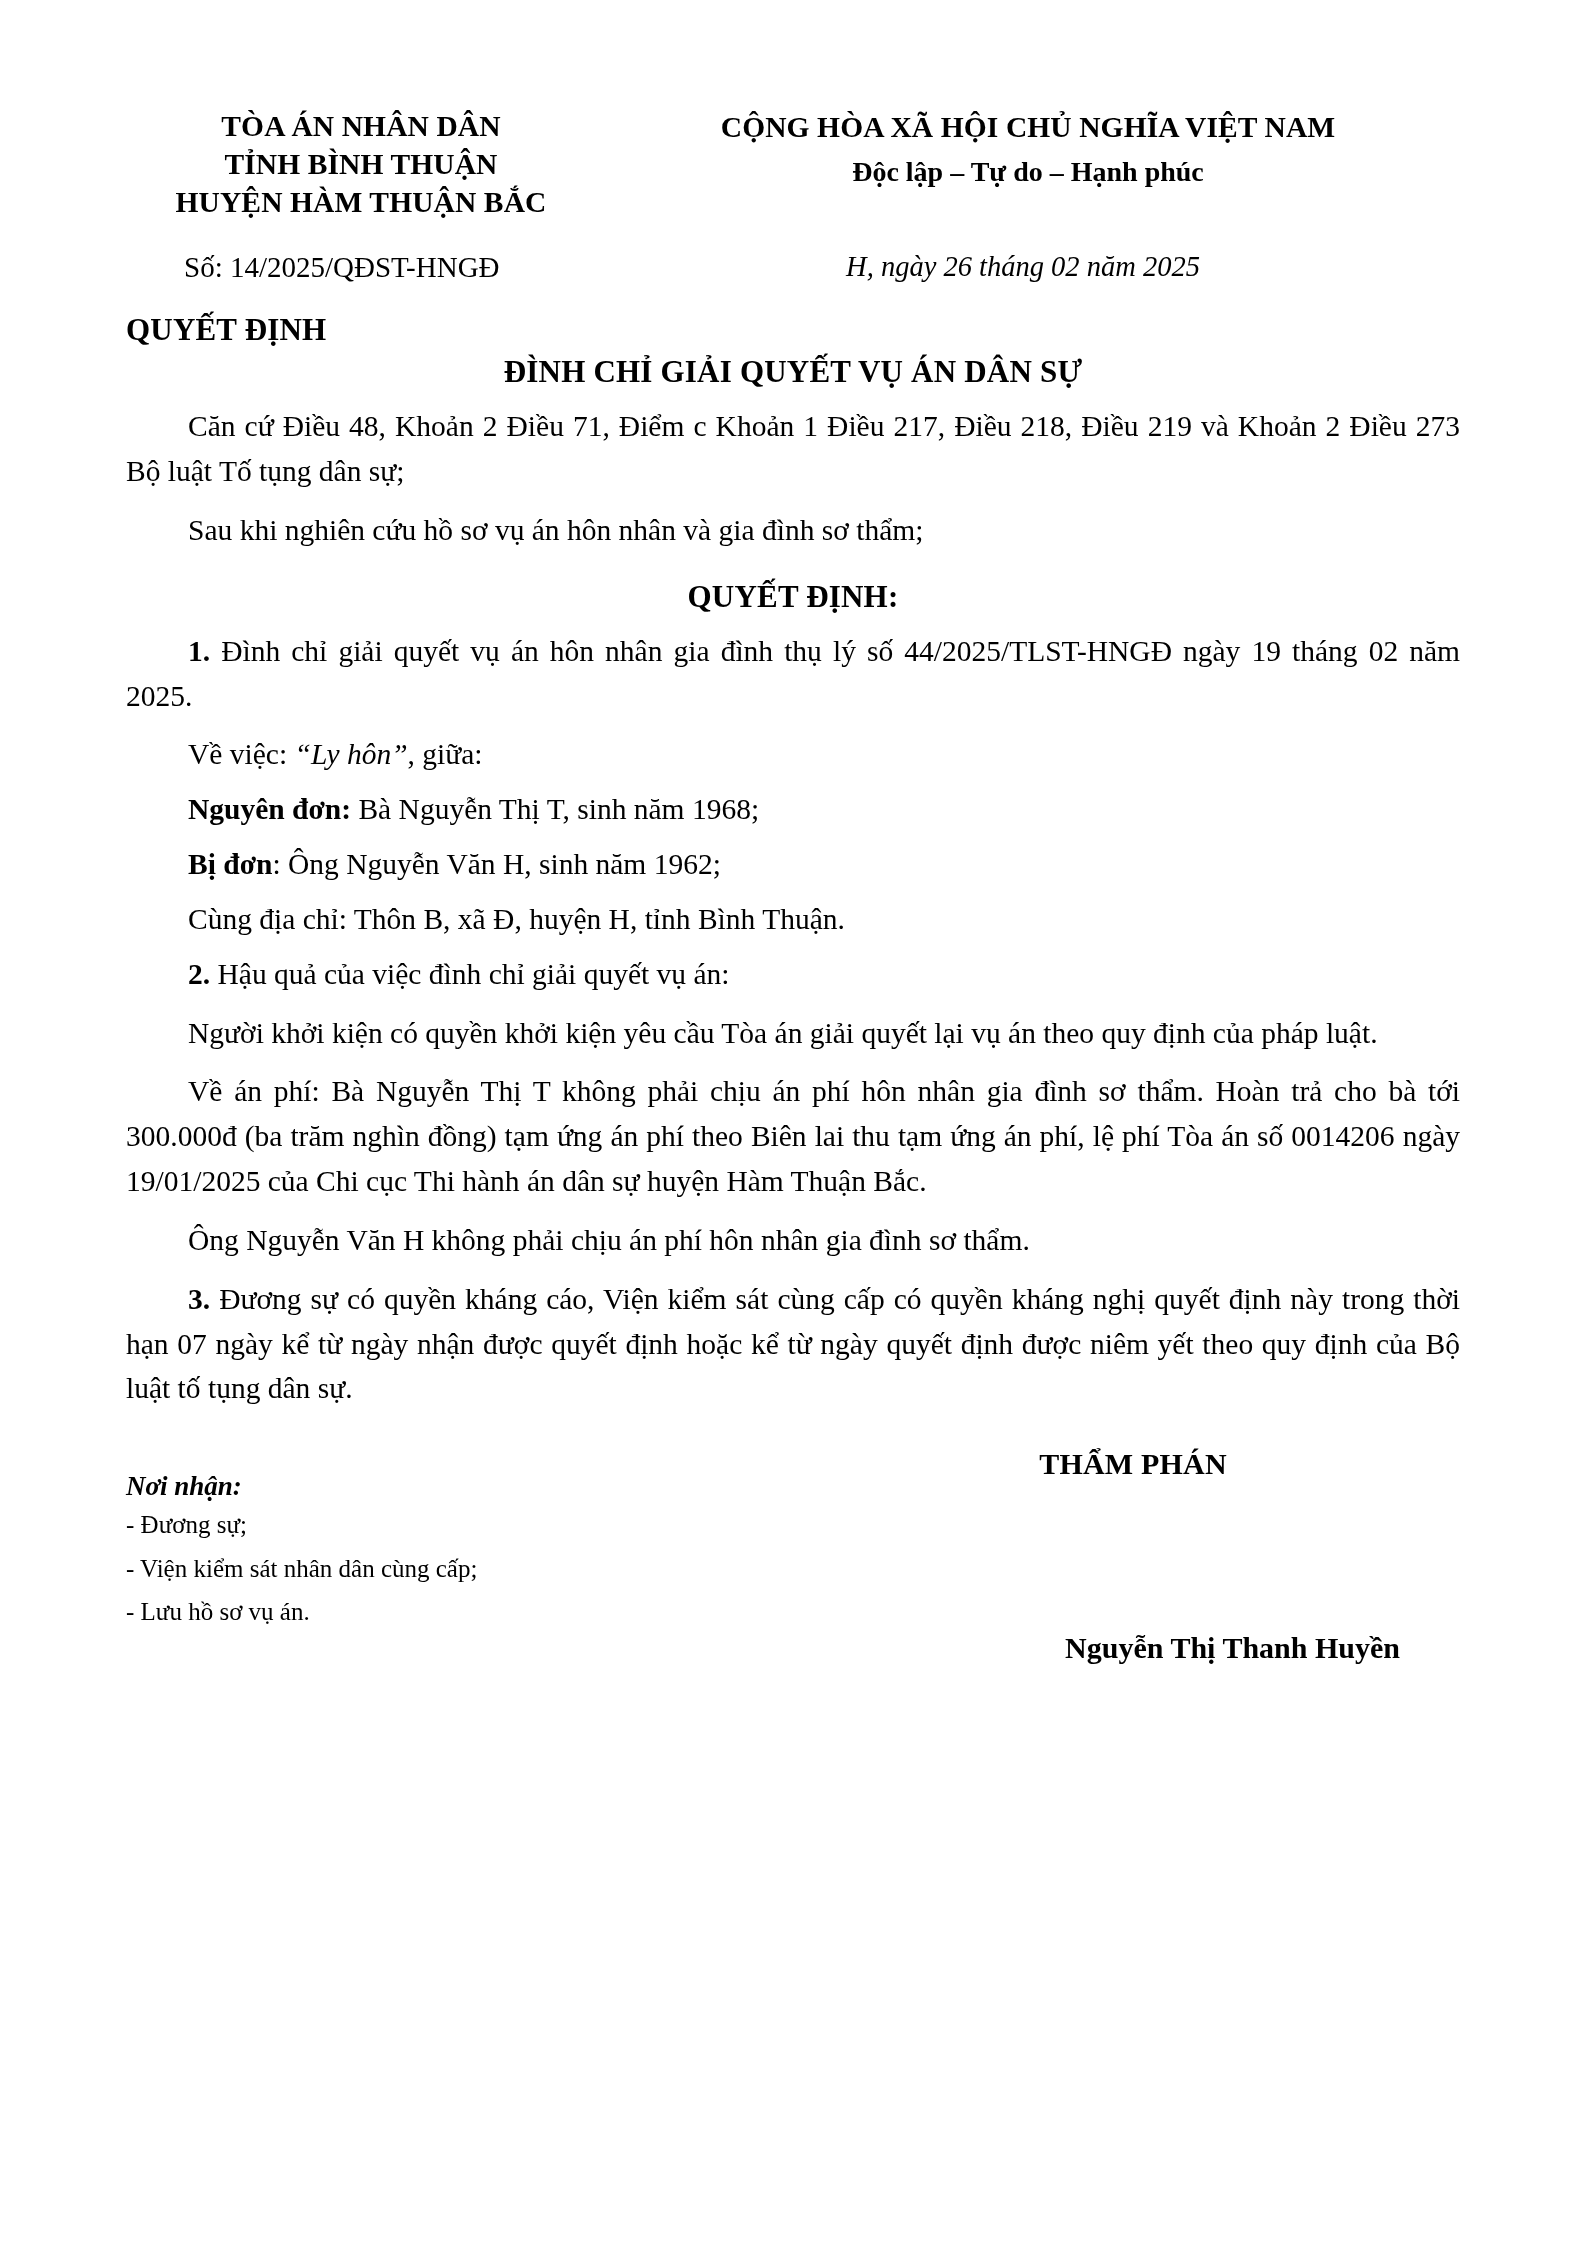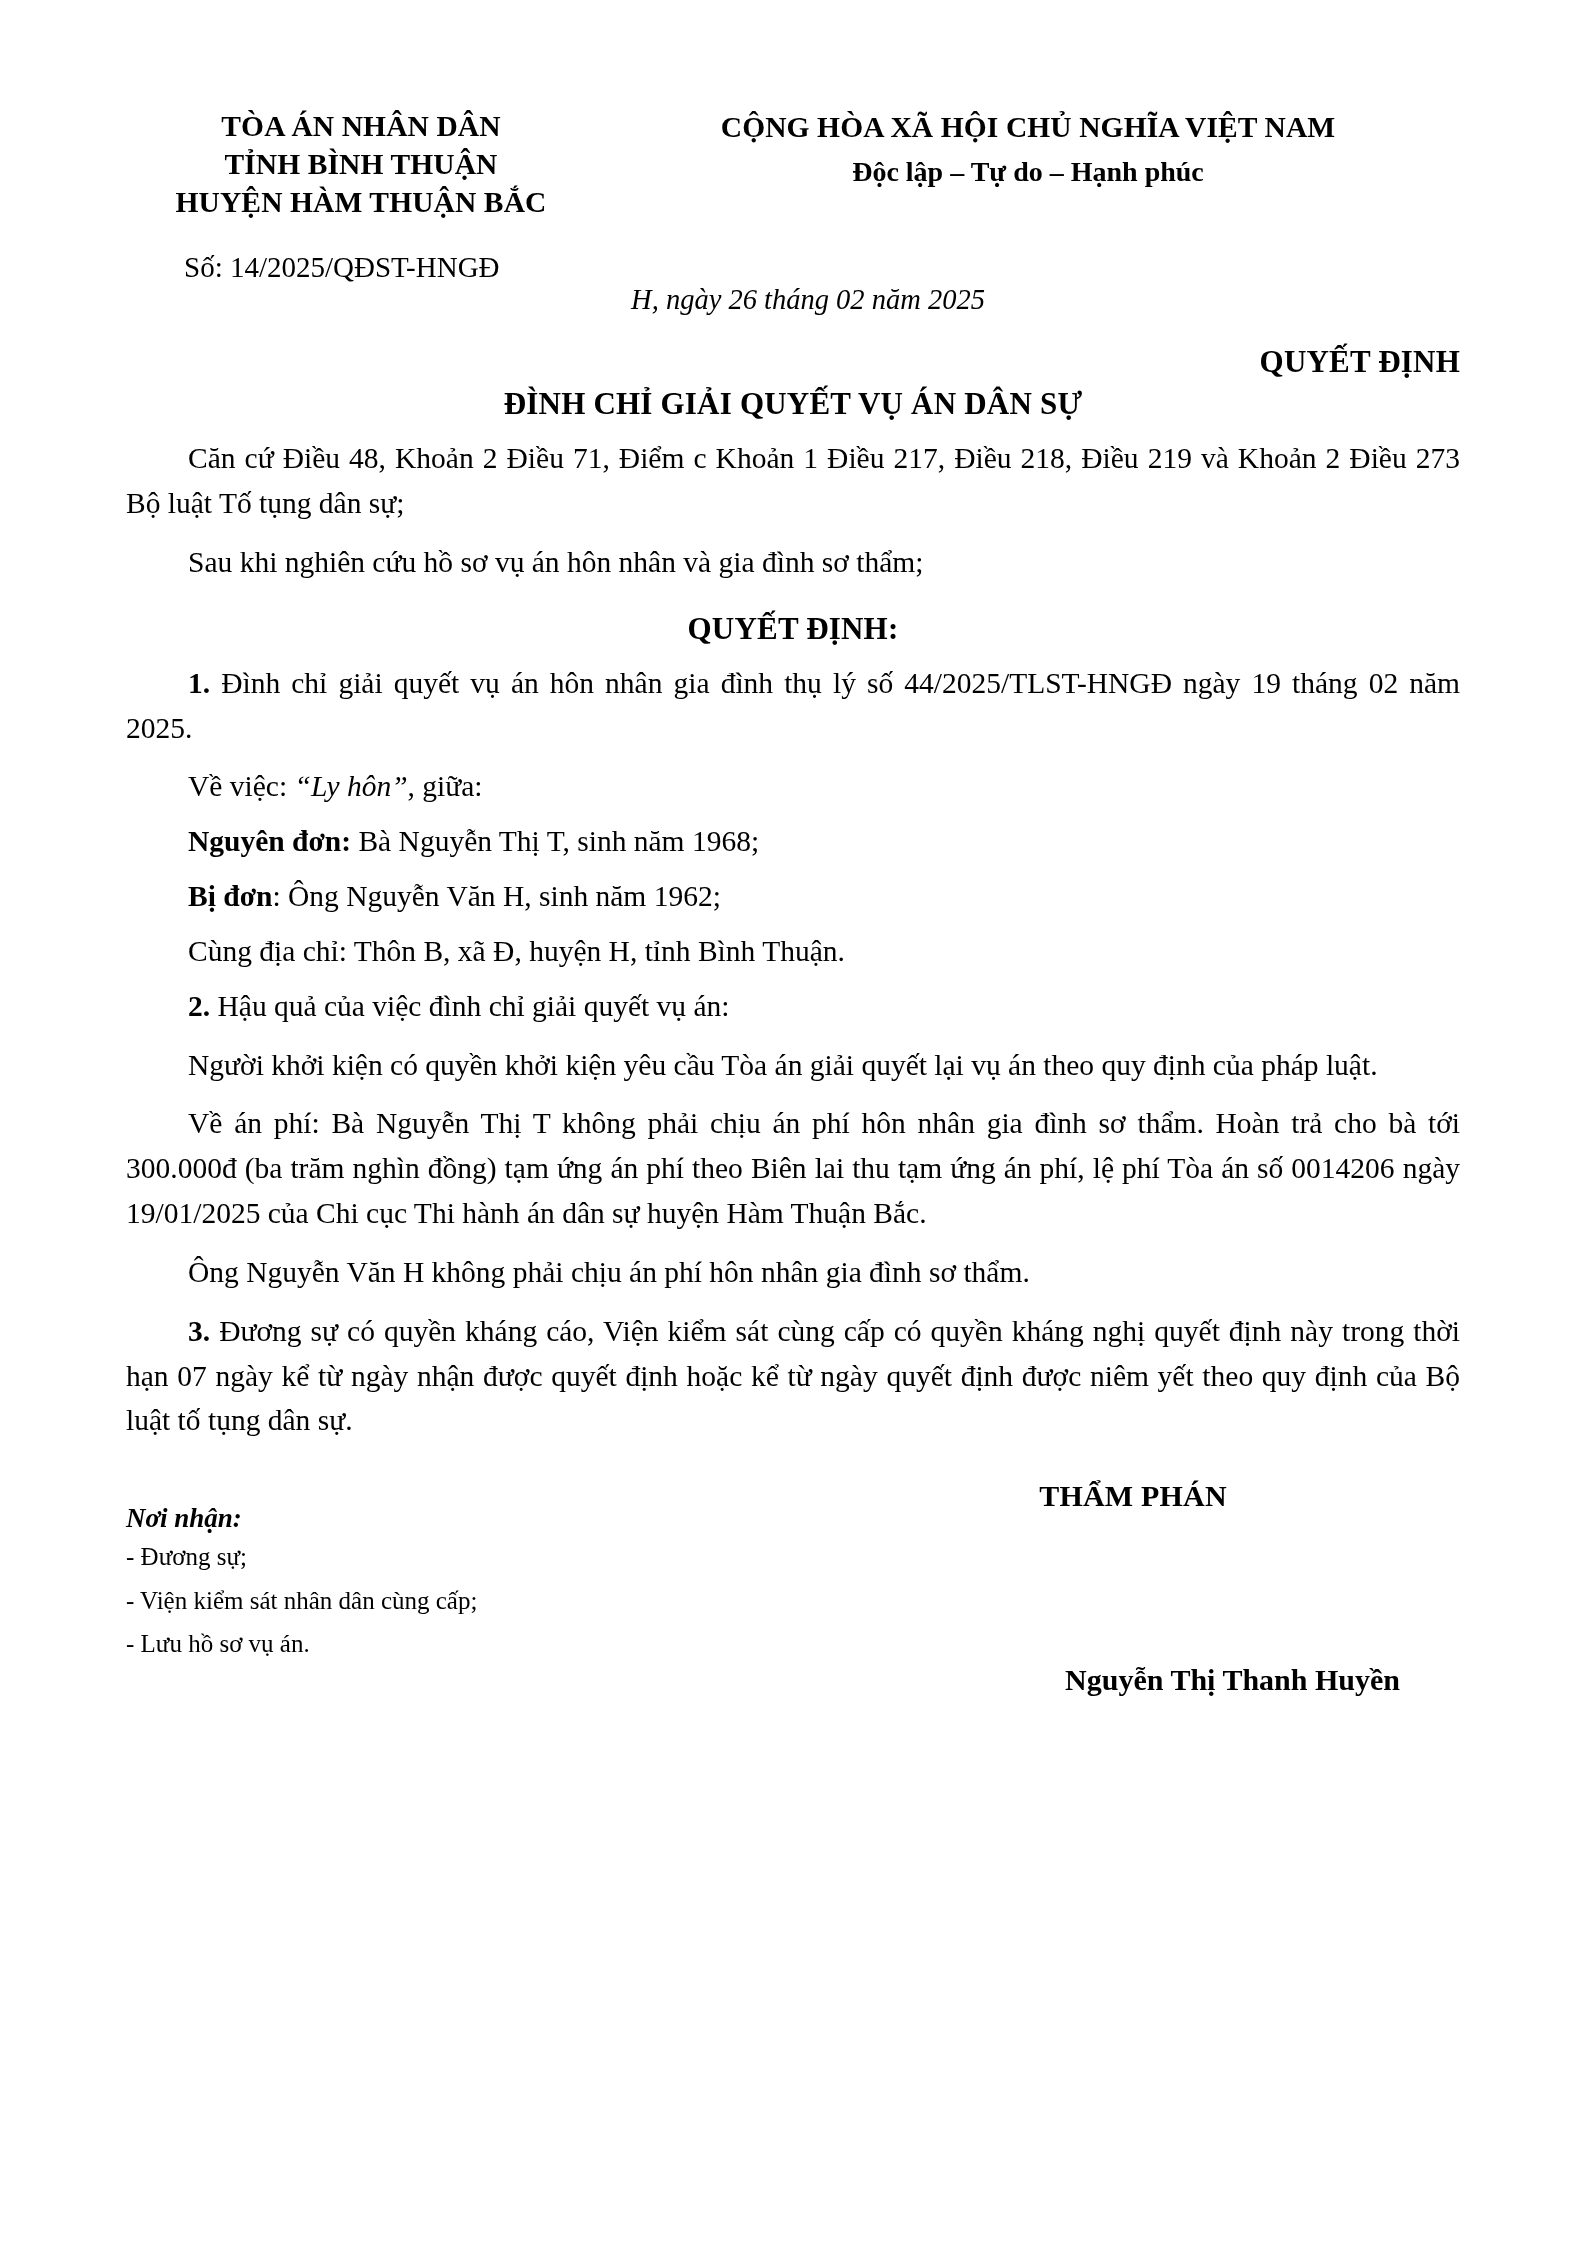--- a/index.html
+++ b/index.html
@@ -48,40 +48,40 @@
   }
   .header-right .l2 {
     font-weight: bold;
     margin-top: 6px;
     font-size: 28px;
   }
 
   
   .numrow {
     display: flex;
-    flex-direction: column;
+    flex-direction: row;
     margin-top: 30px;
   }
   .numrow .num {
     width: 430px;
     font-size: 29px;
     padding-left: 58px;
     box-sizing: border-box;
   }
   .numrow .date {
     flex: 1;
     font-style: italic;
     font-size: 28.5px;
     text-align: center;
     padding-left: 30px;
   }
 
   
   .title1 {
-    text-align: right;
+    text-align: left;
     font-weight: bold;
     font-size: 31px;
     margin-top: 28px;
     letter-spacing: 0.2px;
   }
   .title2 {
     text-align: center;
     font-weight: bold;
     font-size: 31px;
     margin-top: 6px;

